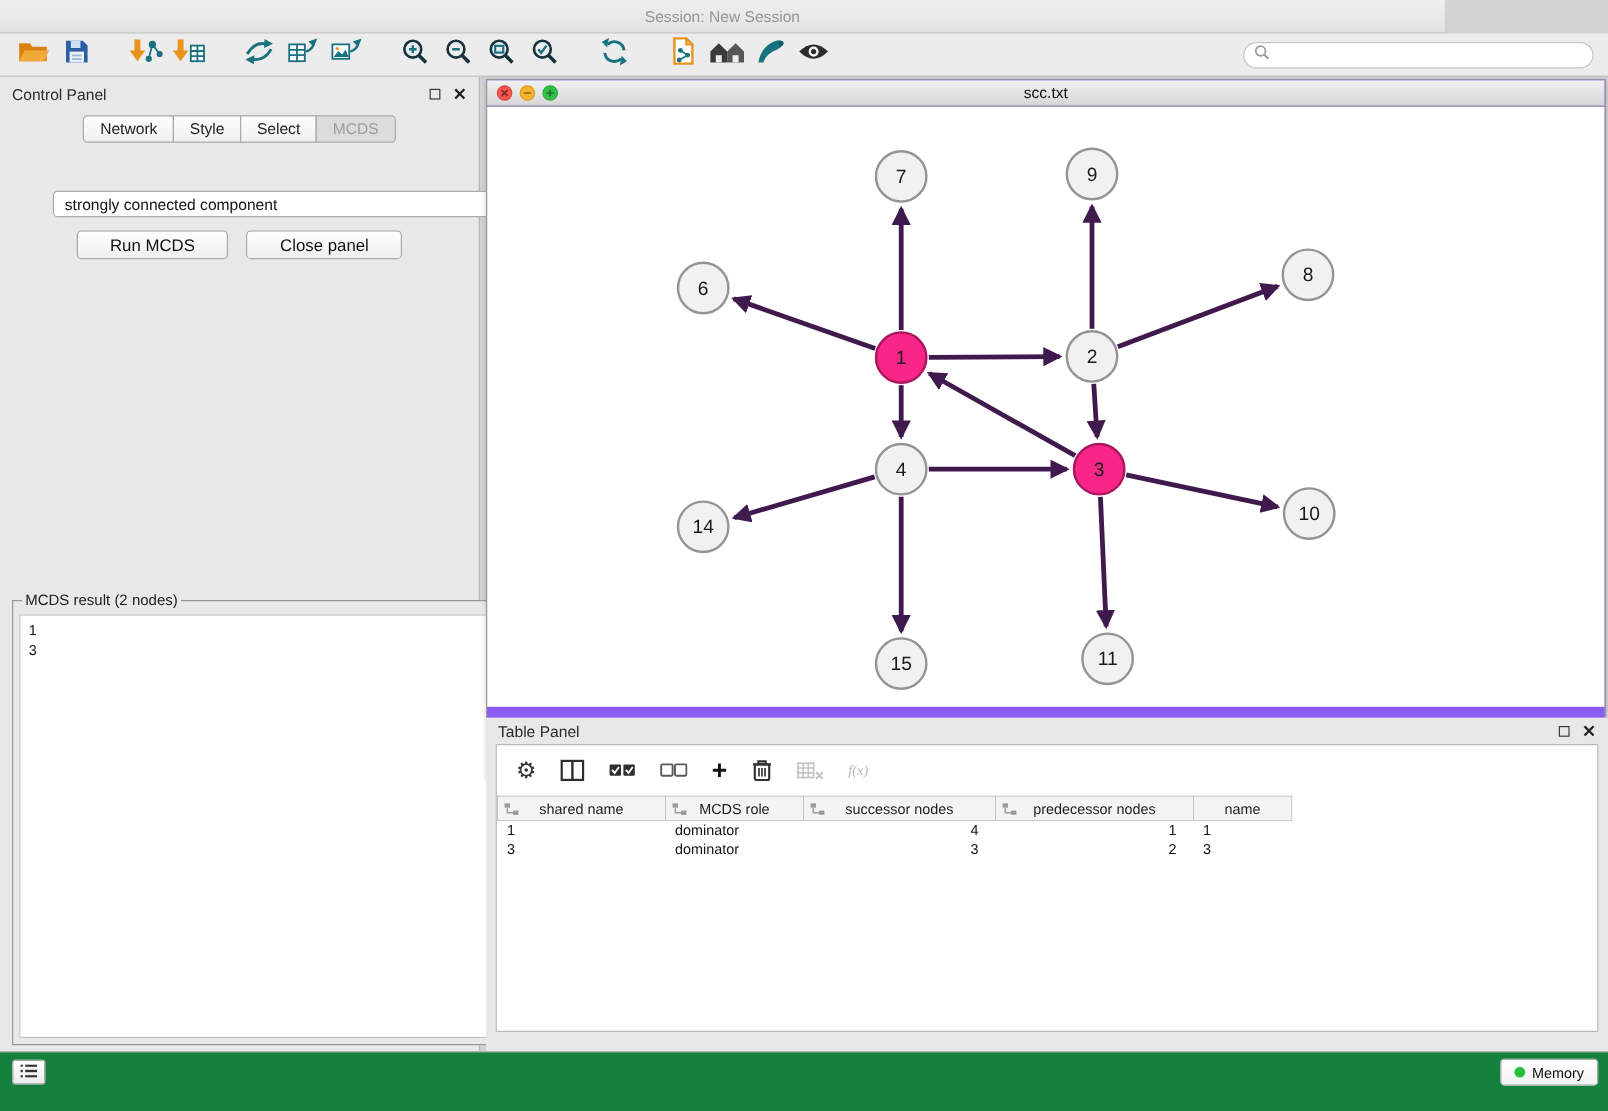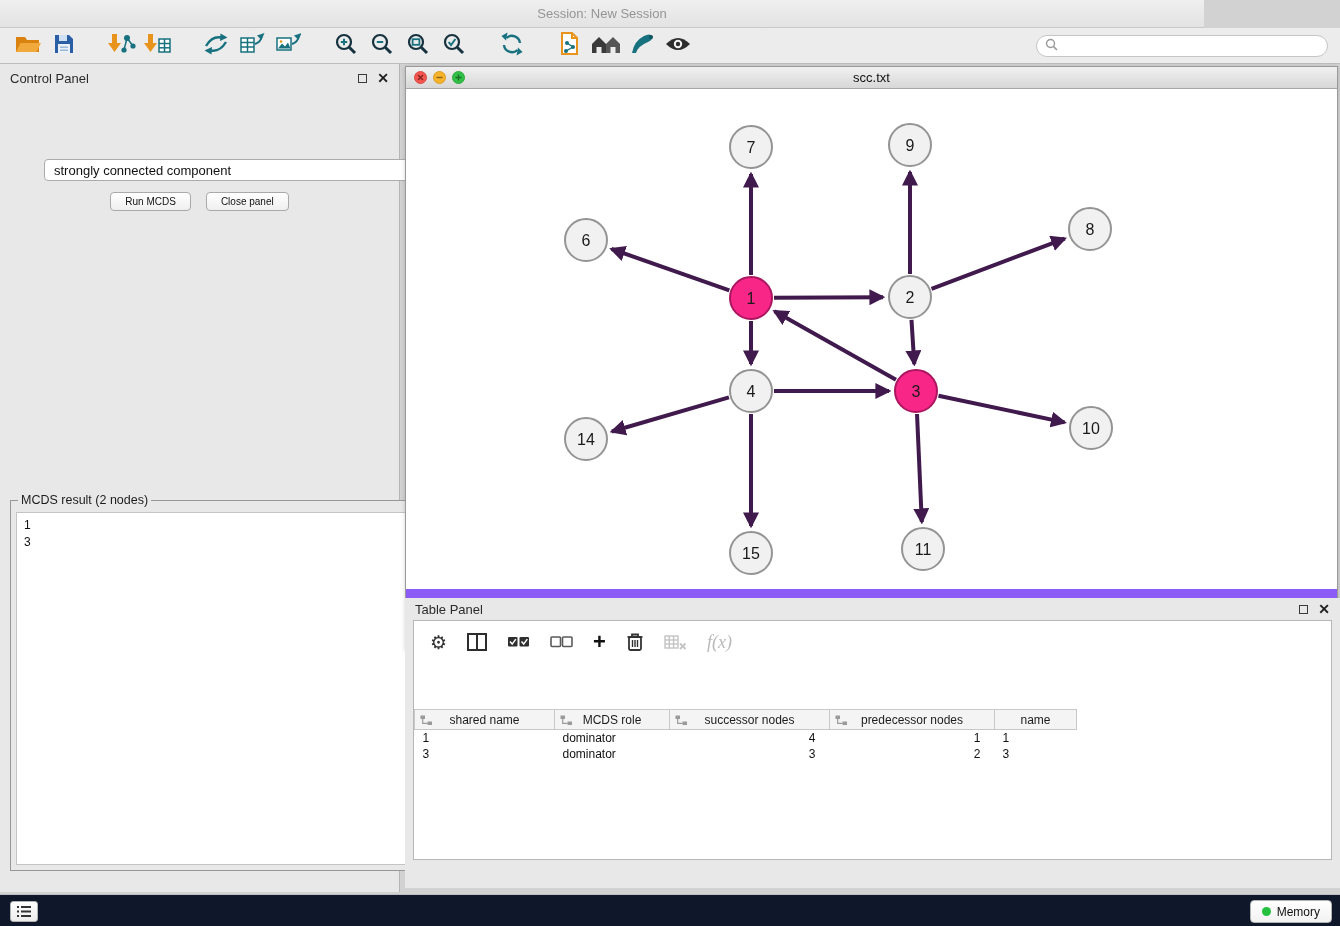--- a/index.html
+++ b/index.html
@@ -30,21 +30,21 @@
     border:1px solid #ababab; margin-left:-1px; }
   .tab:first-child { border-radius:4px 0 0 4px; margin-left:0; }
   .tab:last-child { border-radius:0 4px 4px 0; }
   .tab.active { background:#dcdcdc; color:#9d9d9d; }
   .opt-label { text-align:center; margin-top:22px; font-size:13px; color:#111; }
   .combo { position:absolute; left:44px; top:95px; width:376px; height:22px; background:#fff;
     border:1px solid #ababab; border-radius:4px; font-size:13px; color:#111;
     display:flex; align-items:center; padding:0 36px 0 9px; }
   .combo-arrows { position:absolute; right:5px; top:3px; }
   .btnrow { position:absolute; top:128px; left:0; width:100%; display:flex; justify-content:center; gap:15px; }
-  .pbutton { font-family:"Liberation Sans",sans-serif; font-size:10px; color:#111; padding:3px 14px;
+  .pbutton { font-family:"Liberation Sans",sans-serif; font-size:14px; color:#111; padding:3px 27px;
     background:linear-gradient(#ffffff,#efefef); border:1px solid #a9a9a9; border-radius:4px; }
   .result-box { position:absolute; left:10px; top:429px; width:416px; height:378px;
     border:1px solid #979797; padding:5px; background:#e8e8e8; }
   .result-box legend { font-size:12.5px; color:#1c1c1c; padding:0 3px; margin-left:2px; }
   .result-inner { width:100%; height:100%; background:#fff; border:1px solid #c4c4c4; padding:4px 7px;
     font-size:12px; color:#111; line-height:17px; }
 
   
   .net-window { position:absolute; left:405px; top:66px; width:933px; height:584px;
     border:1px solid #9a9a9a; background:#8b5cf6; box-shadow:0 1px 4px rgba(0,0,0,.18); }
@@ -59,32 +59,32 @@
   .net-canvas { width:931px; height:500px; background:#fff; }
   svg text { font-family:"Liberation Sans",sans-serif; fill:#1a1a1a; }
 
   
   .table-panel { position:absolute; left:405px; top:598px; width:935px; height:290px; background:#e8e8e8; }
   .tp-inner { position:absolute; left:8px; top:22px; width:919px; height:240px; background:#fff; border:1px solid #b7b7b7; overflow:hidden; }
   .tp-toolbar { height:42px; display:flex; align-items:center; padding:0 16px; gap:20px; }
   .tp-tool { display:flex; align-items:center; justify-content:center; }
   .gear-glyph { font-size:19px; color:#333; line-height:1; }
   .plus-glyph { font-size:22px; font-weight:bold; color:#111; line-height:1; }
-  .fx { font-family:"Liberation Serif", serif; font-style:italic; font-size:18px; color:#b9b9b9; }
-  table.node-table { border-collapse:collapse; width:100%; table-layout:fixed;margin-top:46px; }
+  .fx { font-family:"Liberation Serif", serif; font-style:italic; font-size:12px; color:#b9b9b9; }
+  table.node-table { border-collapse:collapse; width:100%; table-layout:fixed; }
   .node-table th { background:#f4f4f4; border:1px solid #c8c8c8; height:20px; font-weight:normal;
     font-size:12px; color:#1c1c1c; position:relative; }
   .node-table th .fork { position:absolute; left:5px; top:5px; }
   .node-table th.h-fill { background:#fff; border:none; }
   .node-table td { font-size:12px; height:16px; padding:0 8px; color:#111; white-space:nowrap; overflow:hidden; }
   td.c-right { text-align:right; padding-right:14px; }
   .tp-tabs { position:absolute; bottom:4px; left:0; width:100%; display:flex; justify-content:center; }
 
   
-  .statusbar { position:absolute; left:0; bottom:0; width:1340px; height:32px; background:#0f172a; border-top:1px solid #bfbfbf; }
+  .statusbar { position:absolute; left:0; bottom:0; width:1340px; height:50px; background:#15803d; border-top:1px solid #bfbfbf; }
   .menu-btn { position:absolute; left:10px; top:6px; width:28px; height:21px; background:linear-gradient(#fff,#ededed);
     border:1px solid #b2b2b2; border-radius:3px; display:flex; align-items:center; justify-content:center; }
   .memory-btn { position:absolute; right:8px; top:5px; height:23px; background:linear-gradient(#fff,#f2f2f2);
     border:1px solid #b2b2b2; border-radius:4px; display:flex; align-items:center; gap:6px; padding:0 11px; font-size:12px; color:#111; }
   .mem-dot { width:9px; height:9px; border-radius:50%; background:#25c13e; }
 </style>
 </head>
 <body>
 
 <div class="titlebar">
@@ -238,20 +238,26 @@
     <input type="text" placeholder="" style="">
   </div>
 </div>
 
 <div class="control-panel">
   <div class="panel-head">
     <span>Control Panel</span>
     <span class="spacer"></span>
     <span class="float-icon"></span>
     <span class="close-x">✕</span>
+  </div>
+  <div class="tabrow">
+    <div class="tab">Network</div>
+    <div class="tab">Style</div>
+    <div class="tab">Select</div>
+    <div class="tab active">MCDS</div>
   </div>
   <div class="combo">
     <span>strongly connected component</span>
     <span class="combo-arrows"><svg width="9" height="15" viewBox="0 0 9 15">
           <polygon points="4.5,1 8,6 1,6" fill="#7a7a7a"></polygon>
           <polygon points="4.5,14 8,9 1,9" fill="#7a7a7a"></polygon>
         </svg></span>
   </div>
   <div class="btnrow">
     <button class="pbutton">Run MCDS</button>

